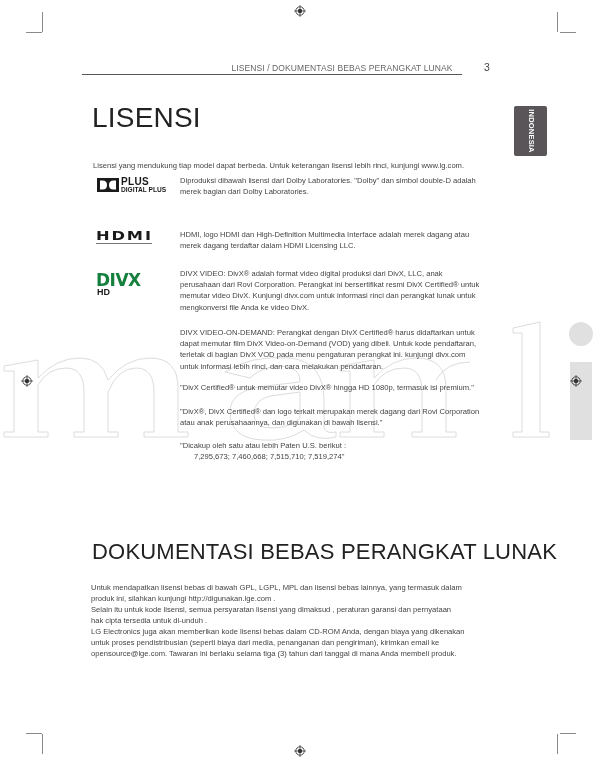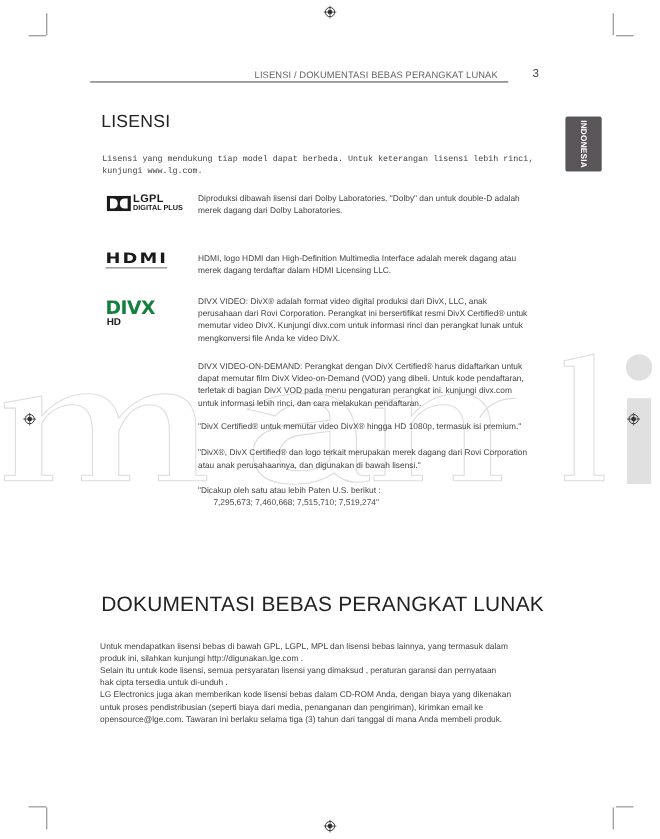--- a/index.html
+++ b/index.html
@@ -22,25 +22,25 @@
   .side-tab { position: absolute; left: 514px; top: 106px; width: 33px; height: 50px;
               background: #5a5558; border-radius: 2px; }
   .side-tab span { position: absolute; left: 50%; top: 50%;
                    transform: translate(-50%, -50%) rotate(90deg);
                    color: #fff; font-weight: bold; font-size: 7.5px; letter-spacing: 0.2px; white-space: nowrap; }
 
   
   .wm { position: absolute; left: 0; top: 300px; width: 600px; height: 160px; }
 
   
-  .h1 { position: absolute; font-size: 16px; color: #222; font-weight: normal; letter-spacing: 0.2px; }
-  .h2 { position: absolute; font-size: 19px; color: #222; font-weight: normal; letter-spacing: 0.2px; }
+  .h1 { position: absolute; font-size: 28px; color: #222; font-weight: normal; letter-spacing: 0.2px; }
+  .h2 { position: absolute; font-size: 22px; color: #222; font-weight: normal; letter-spacing: 0.2px; }
 
   .p { position: absolute; font-size: 7.6px; line-height: 11.2px; color: #444; }
-  .intro { left: 93px; top: 140px; width: 420px; font-family: Liberation Mono, monospace; }
+  .intro { left: 93px; top: 160px; width: 420px; }
 
   .logo { position: absolute; }
   .row-text { left: 180px; width: 300px; }
 </style>
 </head>
 <body>
 
 <svg class="wm" viewBox="0 300 600 160" width="600" height="160">
   <g fill="none" stroke="#dcdcdc" stroke-width="1">
 
@@ -106,24 +106,24 @@
 
 <div class="h1" style="left:92px;top:102px;">LISENSI</div>
 <div class="p intro">Lisensi yang mendukung tiap model dapat berbeda. Untuk keterangan lisensi lebih rinci, kunjungi www.lg.com.</div>
 
 <div class="logo" style="left:97px;top:176px;width:80px;height:18px;">
   <svg width="22" height="14" viewBox="0 0 22 14" style="position:absolute;left:0;top:2px;">
     <rect x="0" y="0" width="22" height="14" fill="#1a1a1a"></rect>
     <path d="M3,2.5 L5.5,2.5 Q10,2.5 10,7 Q10,11.5 5.5,11.5 L3,11.5 Z" fill="#fff"></path>
     <path d="M19,2.5 L16.5,2.5 Q12,2.5 12,7 Q12,11.5 16.5,11.5 L19,11.5 Z" fill="#fff"></path>
   </svg>
-  <div style="position:absolute;left:24px;top:0px;font-size:10px;font-weight:bold;color:#1a1a1a;letter-spacing:0.3px;">LGPL</div>
+  <div style="position:absolute;left:24px;top:0px;font-size:10px;font-weight:bold;color:#1a1a1a;letter-spacing:0.3px;">PLUS</div>
   <div style="position:absolute;left:24px;top:10px;font-size:6.6px;font-weight:bold;color:#1a1a1a;white-space:nowrap;">DIGITAL PLUS</div>
 </div>
-<div class="p row-text" style="top:175px;">Diproduksi dibawah lisensi dari Dolby Laboratories. "Dolby" dan untuk double-D adalah merek dagang dari Dolby Laboratories.</div>
+<div class="p row-text" style="top:175px;">Diproduksi dibawah lisensi dari Dolby Laboratories. "Dolby" dan simbol double-D adalah merek bagian dari Dolby Laboratories.</div>
 
 <div class="logo" style="left:96px;top:230px;width:56px;height:14px;">
   <div style="font-size:13px;font-weight:bold;color:#1a1a1a;letter-spacing:1.5px;line-height:11px;transform:scaleX(1.25);transform-origin:left;font-family:'DejaVu Sans',sans-serif;">HDMI</div>
   <div style="margin-top:2px;height:1px;width:56px;background:#777;"></div>
 </div>
 <div class="p row-text" style="top:229px;">HDMI, logo HDMI dan High-Definition Multimedia Interface adalah merek dagang atau merek dagang terdaftar dalam HDMI Licensing LLC.</div>
 
 <div class="logo" style="left:96px;top:272px;width:60px;height:30px;">
   <div style="position:absolute;left:0;top:0;font-size:17px;font-weight:bold;color:#15803d;letter-spacing:-0.5px;font-family:'DejaVu Sans',sans-serif;line-height:17px;">DIVX</div>
   <div style="position:absolute;left:1px;top:15px;font-size:9px;font-weight:bold;color:#1a1a1a;">HD</div>

